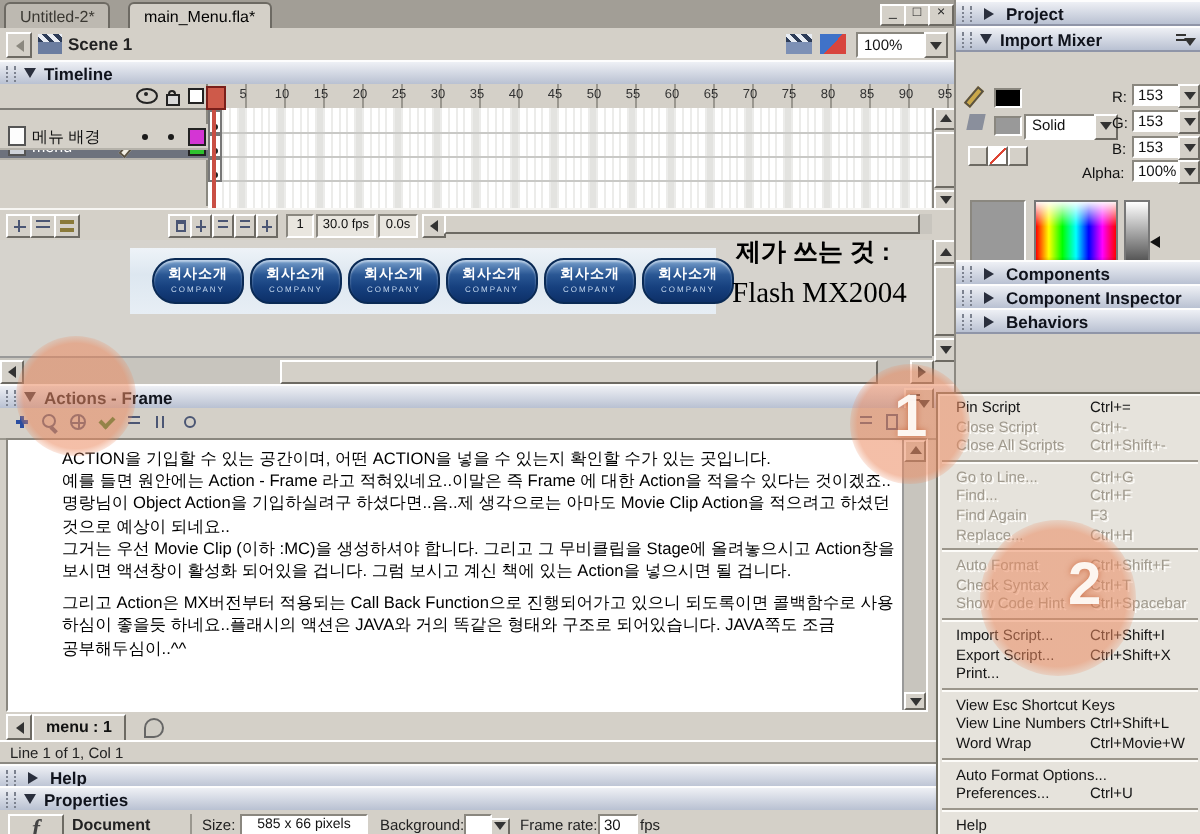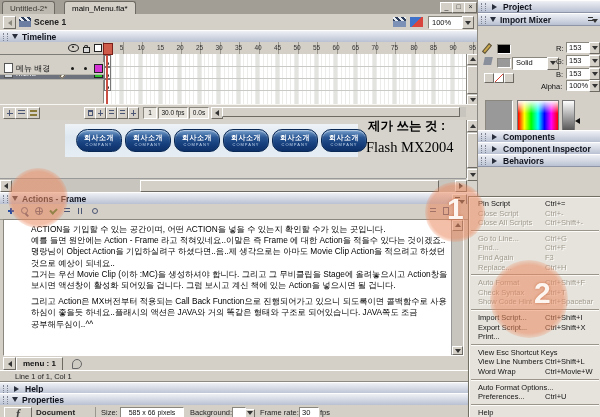--- a/index.html
+++ b/index.html
@@ -77,21 +77,21 @@
   
   #actions-toolbar{left:0;top:204px;width:478px;height:15px;background:#d4d0c8;border-bottom:1px solid #9b988f;}
   .atool{position:absolute;top:2px;width:10px;height:10px;}
   #script-pane{left:3px;top:219px;width:461px;height:137px;box-sizing:border-box;}
   #script-text{position:absolute;left:27px;top:4px;right:14px;font-size:8.3px;line-height:11.2px;color:#000;white-space:nowrap;overflow:hidden;}
   .spara{margin-bottom:5px;}
   #script-vscroll{position:absolute;right:0;top:0;width:11px;height:135px;background:#c8c5be;border-left:1px solid #999;}
   #stab-row{left:0;top:356px;width:478px;height:14px;background:#d4d0c8;}
   #script-tab{position:absolute;left:16px;top:1px;height:12px;padding:0 6px;font-size:8px;font-weight:bold;line-height:12px;}
   #status-line{left:0;top:370px;width:478px;height:12px;background:#d4d0c8;border-top:1px solid #fff;border-bottom:1px solid #8c8982;
-               font-size:7.5px;line-height:11px;padding-left:15px;box-sizing:border-box;color:#222;}
+               font-size:7.5px;line-height:11px;padding-left:5px;box-sizing:border-box;color:#222;}
   
   #props-body{left:0;top:405px;width:478px;height:12px;background:#d4d0c8;}
   .plabel{position:absolute;top:3px;font-size:7.5px;color:#222;}
   
   #sidebar{left:477px;top:0;width:123px;height:417px;background:#d4d0c8;border-left:1px solid #8c8982;}
   .schan{position:absolute;font-size:7.5px;}
   .stepbtn{position:absolute;width:9px;height:10px;}
   #rainbow{position:absolute;left:39px;top:76px;width:40px;height:44px;border:1px solid #777;
      background:linear-gradient(180deg,rgba(255,255,255,.95),rgba(255,255,255,0) 28%,rgba(0,0,0,0) 62%,rgba(0,0,0,.95)),
      linear-gradient(90deg,#f00,#ff0 16%,#0f0 33%,#0ff 50%,#00f 66%,#f0f 83%,#f00);}

